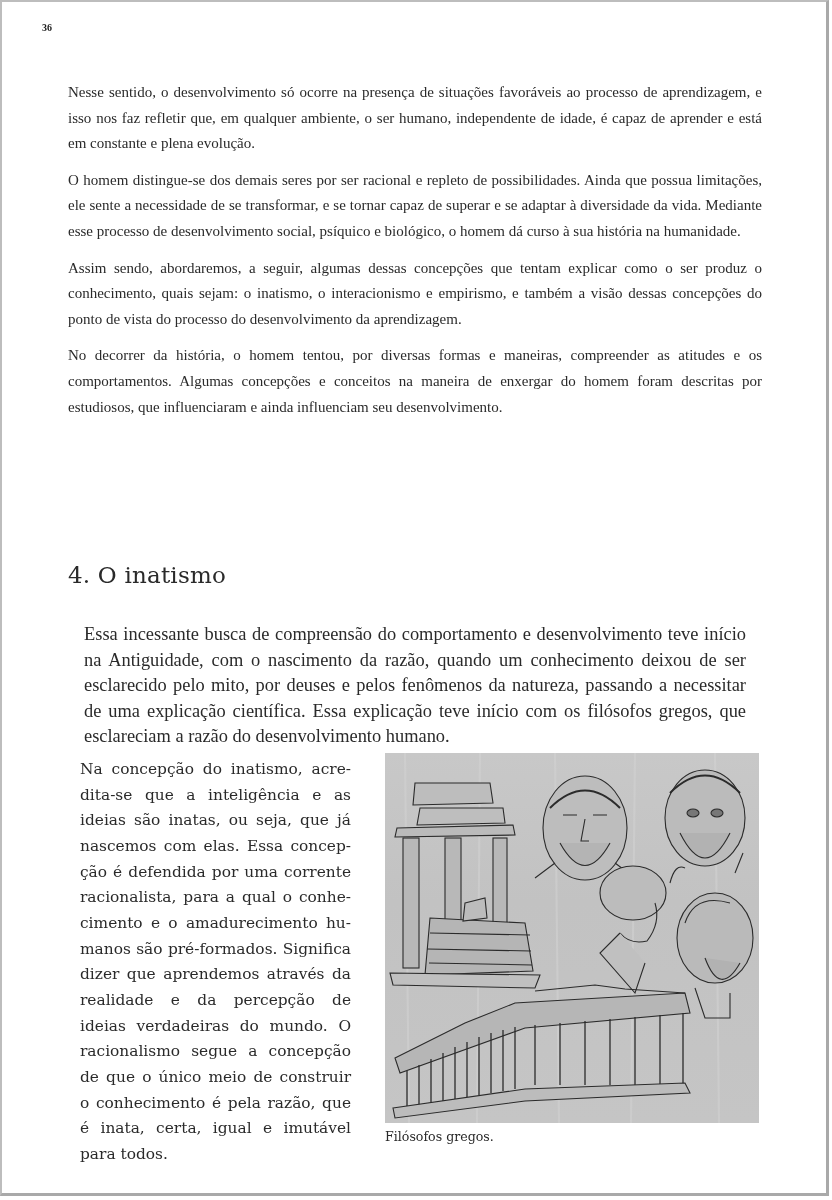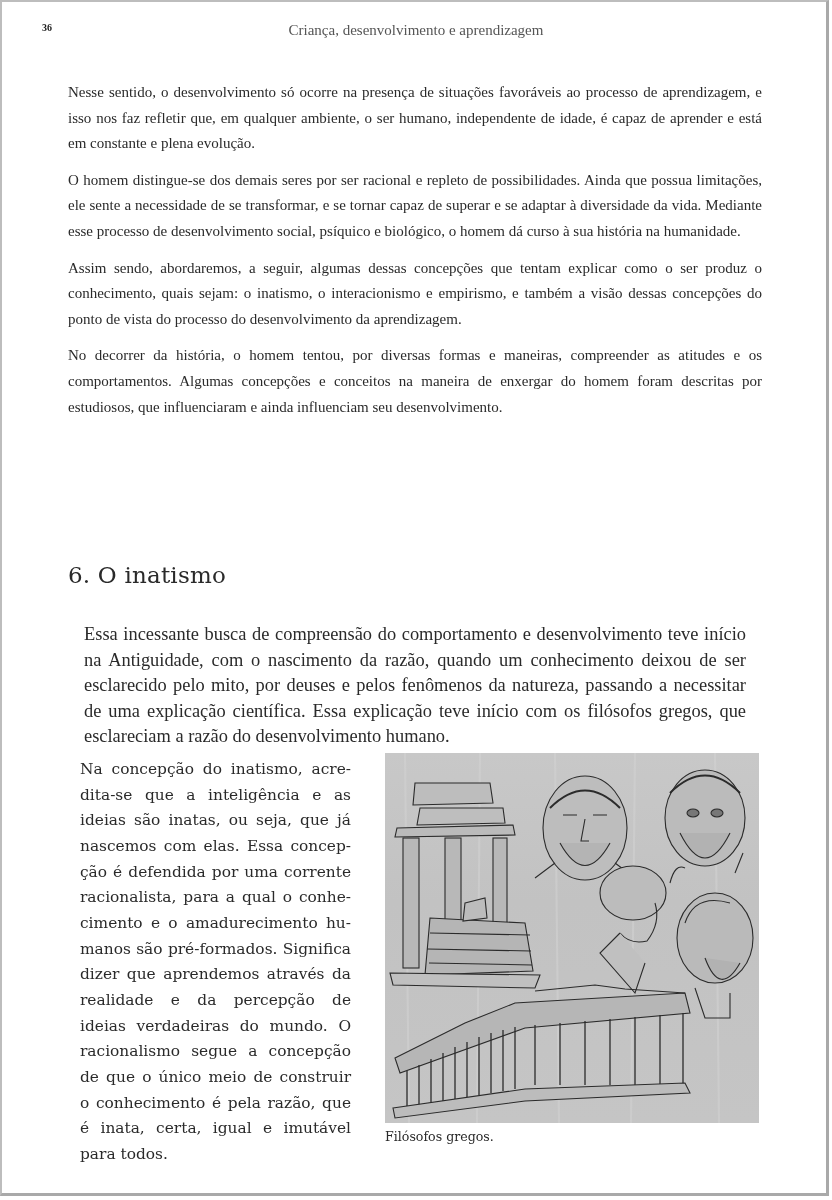--- a/index.html
+++ b/index.html
@@ -121,31 +121,30 @@
     color: #2a2a2a;
   }
 </style>
 </head>
 <body>
 
 <div class="page"></div>
 
 <div class="running-header">
   <span class="page-number">36</span>
-  <span class="running-title">Criança, desenvolvimento e aprendizagem</span>
 </div>
 
 <div class="body-text" style="top:80px;">
   <p>Nesse sentido, o desenvolvimento só ocorre na presença de situações favoráveis ao processo de aprendizagem, e isso nos faz refletir que, em qualquer ambiente, o ser humano, independente de idade, é capaz de aprender e está em constante e plena evolução.</p>
   <p>O homem distingue-se dos demais seres por ser racional e repleto de possibili­dades. Ainda que possua limitações, ele sente a necessidade de se transformar, e se tornar capaz de superar e se adaptar à diversidade da vida. Mediante esse processo de desenvolvimento social, psíquico e biológico, o homem dá curso à sua história na humanidade.</p>
   <p>Assim sendo, abordaremos, a seguir, algumas dessas concepções que tentam explicar como o ser produz o conhecimento, quais sejam:  o inatismo, o intera­cionismo e empirismo, e também a visão dessas concepções do ponto de vista do processo do desenvolvimento da aprendizagem.</p>
   <p>No decorrer da história, o homem tentou, por diversas formas e maneiras, com­preender as atitudes e os comportamentos. Algumas concepções e conceitos na maneira de enxergar do homem foram descritas por estudiosos, que influencia­ram e ainda influenciam seu desenvolvimento.</p>
 </div>
 
-<h2 class="section-heading">6. O inatismo</h2>
+<h2 class="section-heading">4. O inatismo</h2>
 
 <div class="section-text">
   <p>Essa incessante busca de compreensão do comportamento e desenvolvimento teve início na Antiguidade, com o nascimento da razão, quando um conhecimento deixou de ser esclarecido pelo mito, por deuses e pelos fenômenos da natureza, passando a necessitar de uma explicação científica. Essa explicação teve início com os filósofos gregos, que esclareciam a razão do desenvolvimento humano.</p>
 </div>
 
 <div class="left-column">
   <p>Na concepção do inatismo, acre­dita-se que a inteligência e as ideias são inatas, ou seja, que já nascemos com elas. Essa concep­ção é defendida por uma corrente racionalista, para a qual o conhe­cimento e o amadurecimento hu­manos são pré-formados. Signifi­ca dizer que aprendemos através da realidade e da percepção de ideias verdadeiras do mundo. O racionalismo segue a concepção de que o único meio de construir o conhecimento é pela razão, que é inata, certa, igual e imutável para todos.</p>
 </div>
 
 <div class="figure">

